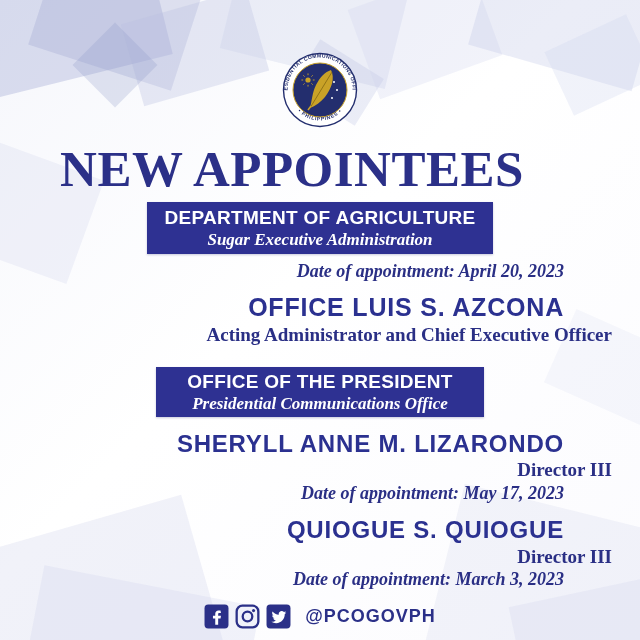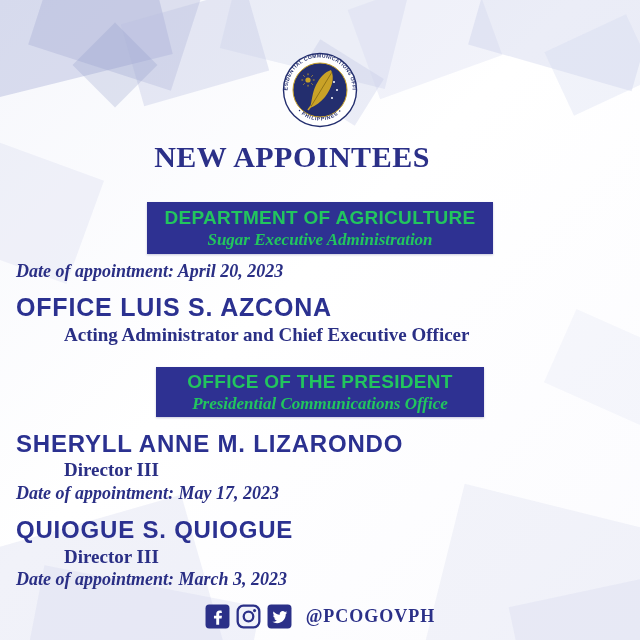--- a/index.html
+++ b/index.html
@@ -11,62 +11,62 @@
   }
   
   .shape { position:absolute; pointer-events:none; }
   .content { position:absolute; left:0; top:0; width:640px; height:640px; }
 
   .seal { position:absolute; left:282px; top:52px; width:76px; height:76px; }
 
   .main-title {
     position:absolute; top:140px; left:0; width:584px; text-align:center;
     font-family:"Liberation Serif", serif; font-weight:bold;
-    font-size:30px; letter-spacing:0.5px; color:#2b3088;
+    font-size:51px; letter-spacing:0.5px; color:#2b3088;
   }
 
   .banner {
     position:absolute; left:50%; transform:translateX(-50%);
-    background:#2e3192; color:#22c55e; text-align:center;
+    background:#2e3192; color:#ffffff; text-align:center;
     display:flex; flex-direction:column; justify-content:center;
     box-shadow:0 1px 2px rgba(40,45,110,0.25);
   }
   .banner-1 { top:202px; width:346px; height:52px; }
   .banner-2 { top:367px; width:328px; height:50px;align-items:center; }
   .banner-title {
     font-family:"Liberation Sans", sans-serif; font-weight:bold;
     font-size:19px; letter-spacing:0.3px; line-height:1.15;
   }
   .banner-subtitle {
     font-family:"Liberation Serif", serif; font-style:italic; font-weight:bold;
     font-size:17px; line-height:1.15; margin-top:1px;
   }
 
-  .line { position:absolute; left:16px; width:564px; text-align:left; color:#2a2f85; }
+  .line { position:absolute; left:0; width:564px; text-align:right; color:#2a2f85; }
   .date-line {
     font-family:"Liberation Serif", serif; font-style:italic; font-weight:bold;
     font-size:18px;
   }
   .name-line {
     font-family:"Liberation Sans", sans-serif; font-weight:bold;
     font-size:24px; letter-spacing:0.8px; color:#2b3190;
   }
   .role-line {
     font-family:"Liberation Serif", serif; font-weight:bold;
     font-size:19px;
     margin-left:48px;
   }
 
   .footer {
     position:absolute; top:604px; left:0; width:640px;
     display:flex; align-items:center; justify-content:center; gap:6px;
   }
   .social-icon { width:25px; height:25px; display:block; }
   .handle {
-    font-family:Liberation Serif, serif; font-weight:bold;
+    font-family:Liberation Sans, sans-serif; font-weight:bold;
     font-size:18px; letter-spacing:1px; color:#2b3088; margin-left:8px;
   }
 </style>
 </head>
 <body>
 
 <div class="canvas">
 
   <div class="shape" style="left:-40px; top:-50px; width:200px; height:130px; background:rgba(168,175,214,0.40); transform:rotate(-14deg);"></div>
   <div class="shape" style="left:40px; top:-30px; width:150px; height:100px; background:rgba(150,158,205,0.28); transform:rotate(18deg);"></div>

